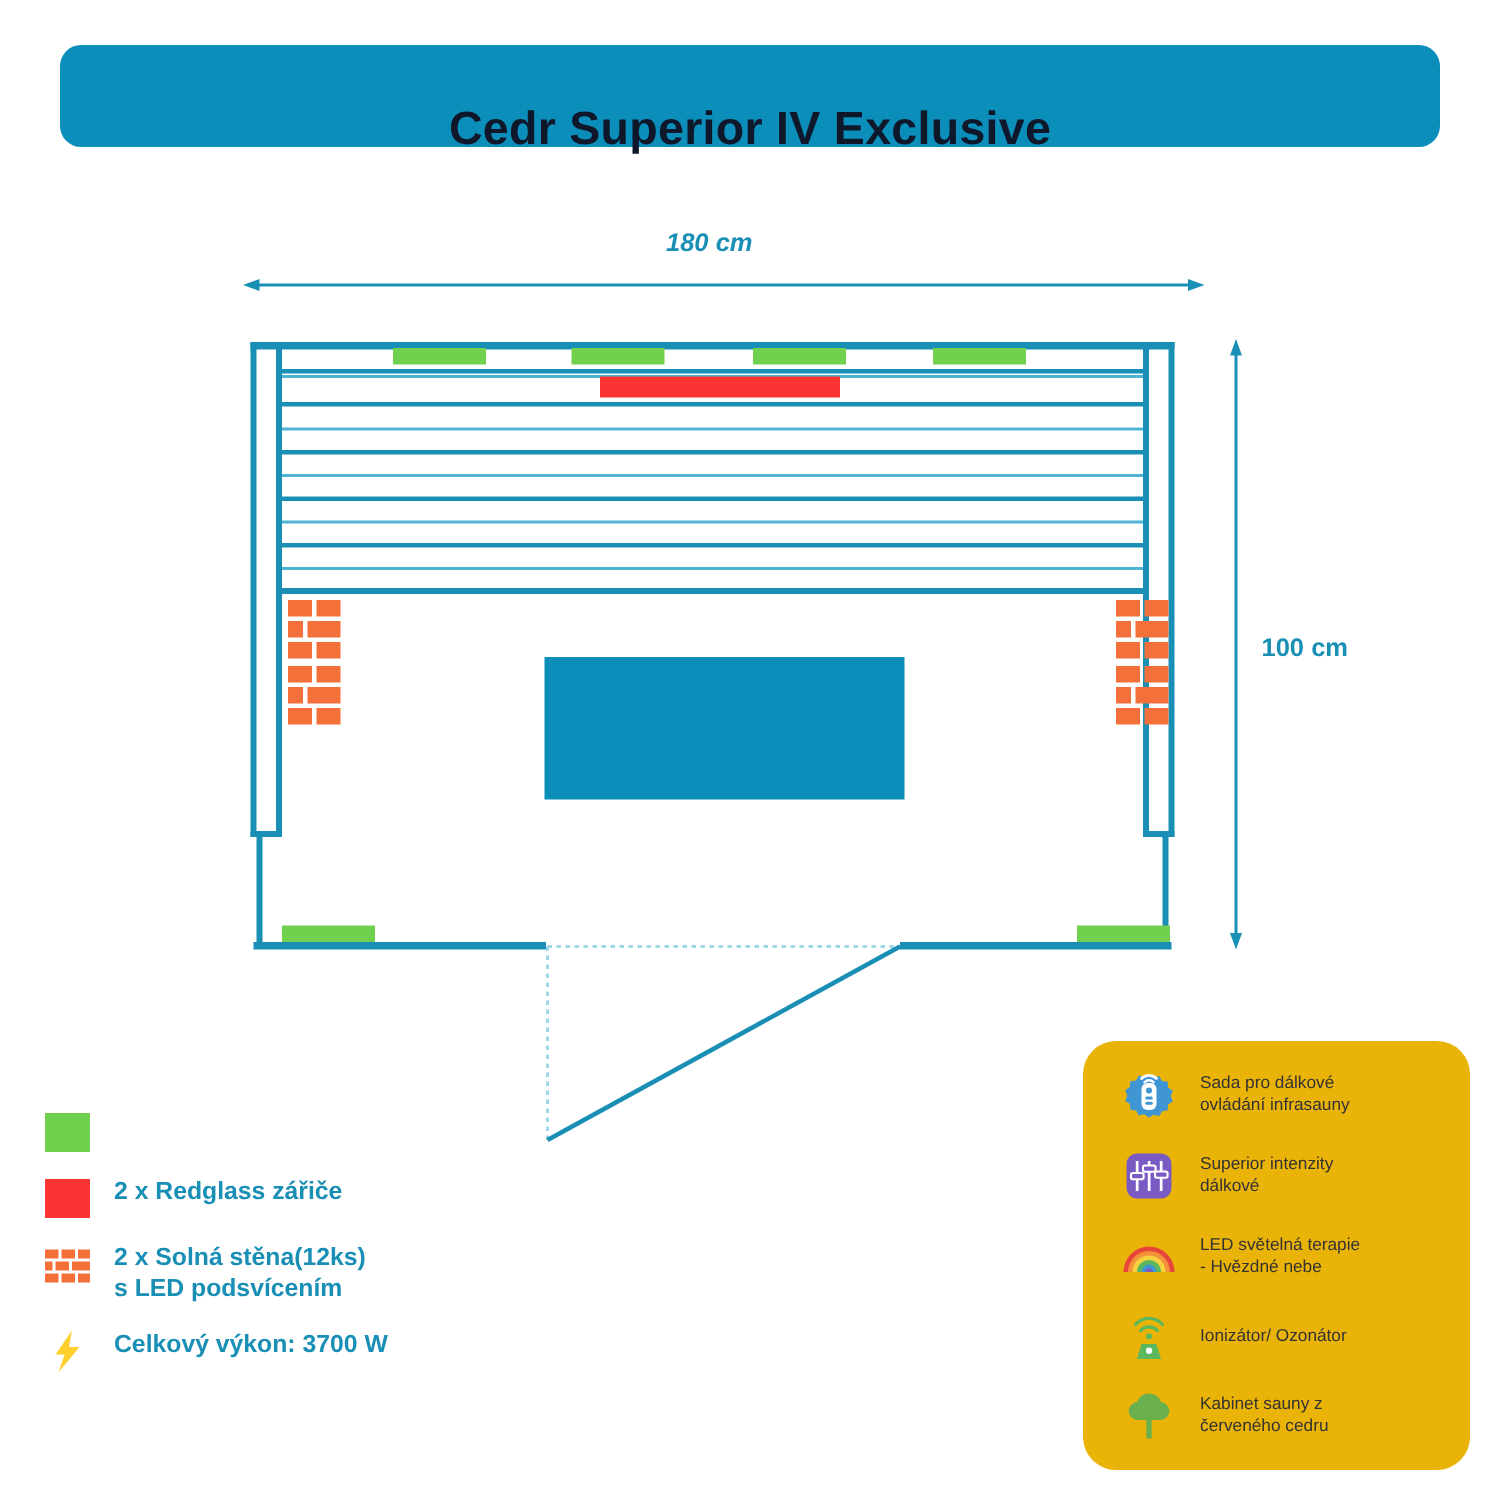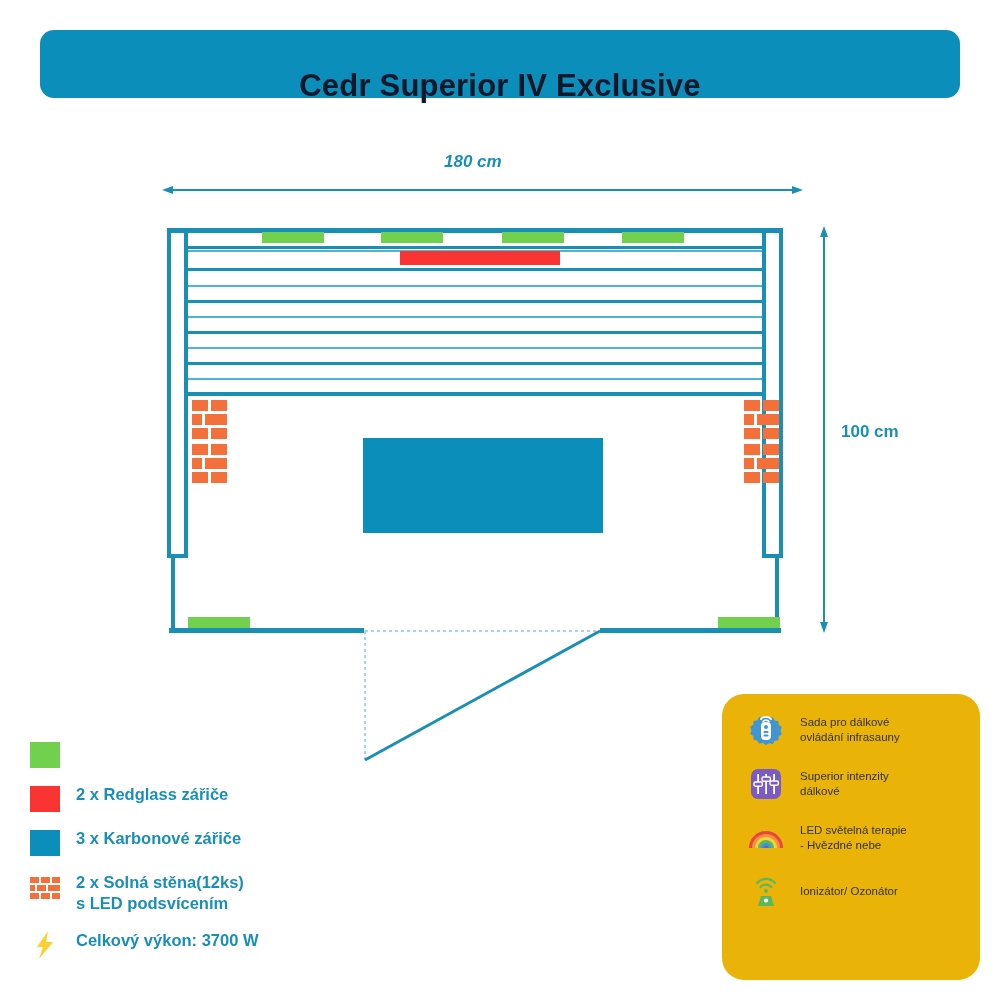--- a/index.html
+++ b/index.html
@@ -179,24 +179,20 @@
 
   <div class="legend-row">
     <div class="legend-swatch sw-green"></div>
   </div>
 
   <div class="legend-row">
     <div class="legend-swatch sw-red"></div>
     <div class="legend-text">2 x Redglass zářiče</div>
   </div>
 
-  <div class="legend-row">
-    <div class="legend-swatch sw-blue"></div>
-    <div class="legend-text">3 x Karbonové zářiče</div>
-  </div>
 
   <div class="legend-row">
     <svg class="brick-ic" viewBox="0 0 30 26">
       <rect x="0" y="1" width="9" height="6" fill="#f4703a"></rect>
       <rect x="11" y="1" width="9" height="6" fill="#f4703a"></rect>
       <rect x="22" y="1" width="8" height="6" fill="#f4703a"></rect>
       <rect x="0" y="9" width="5" height="6" fill="#f4703a"></rect>
       <rect x="7" y="9" width="9" height="6" fill="#f4703a"></rect>
       <rect x="18" y="9" width="12" height="6" fill="#f4703a"></rect>
       <rect x="0" y="17" width="9" height="6" fill="#f4703a"></rect>
@@ -275,14 +271,24 @@
       <path d="M16.5 17a7.5 7.5 0 0111 0" stroke="#5cb85c" stroke-width="2.2" fill="none" stroke-linecap="round"></path>
       <circle cx="22" cy="21" r="2" fill="#5cb85c"></circle>
       <path d="M17 26h10l3 10H14z" fill="#5cb85c"></path>
       <circle cx="22" cy="30.5" r="2.1" fill="#ffffff"></circle>
     </svg>
     <div class="feature-text">
       <div>Ionizátor/ Ozonátor</div>
     </div>
   </div>
 
+  <div class="feature-row" id="feature-row-4">
+    <svg class="feature-icon" viewBox="0 0 44 44">
+      <path fill="#6ab04c" d="M22 7c4.2 0 7.2 2.6 7.8 5.6 3.2.3 5.7 2.9 5.7 6 0 3.4-2.9 6.1-6.4 6.1H14.9c-3.5 0-6.4-2.7-6.4-6.1 0-3.1 2.5-5.7 5.7-6C14.8 9.6 17.8 7 22 7z"></path>
+      <rect x="20.2" y="22" width="3.6" height="15" fill="#6ab04c"></rect>
+    </svg>
+    <div class="feature-text">
+      <div>Kabinet sauny z</div>
+      <div>červeného cedru</div>
+    </div>
+  </div>
 
 </div>
 
 </body></html>

